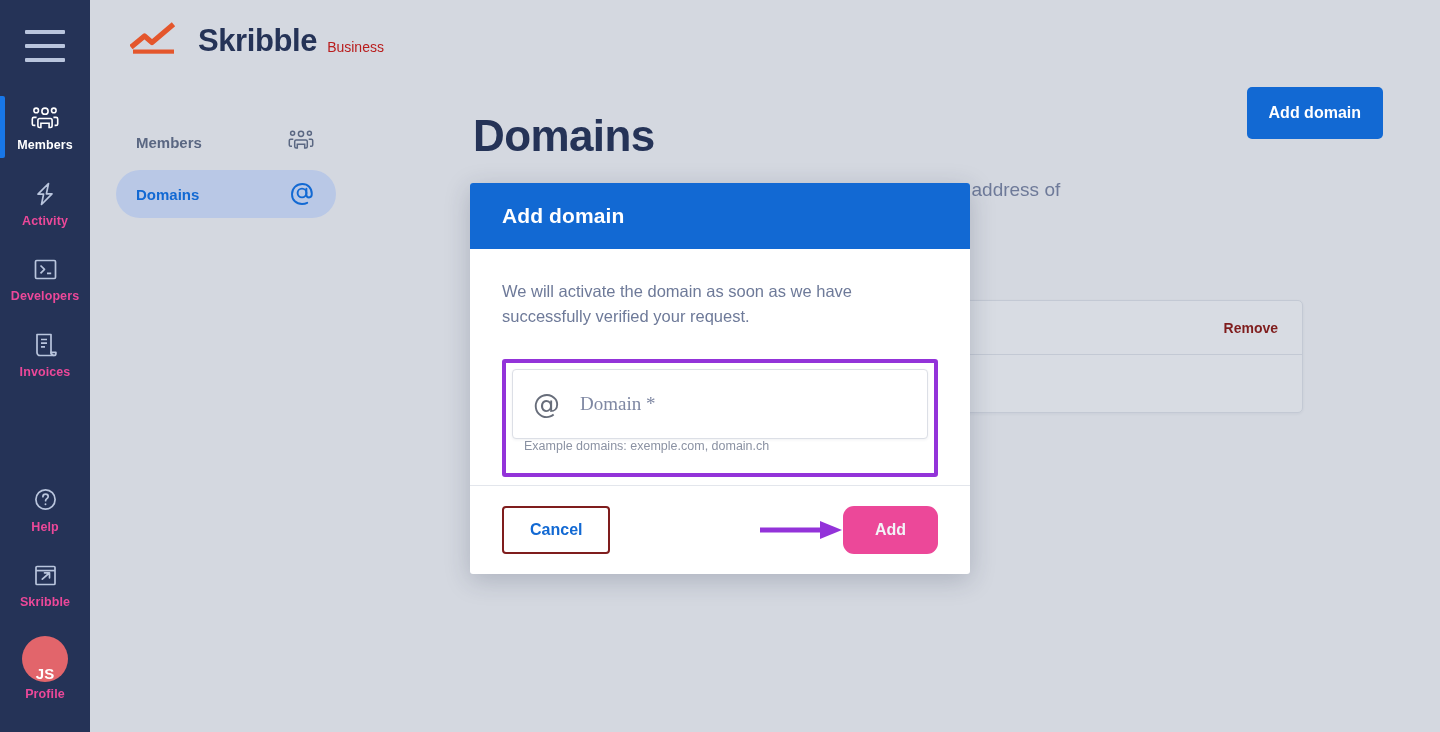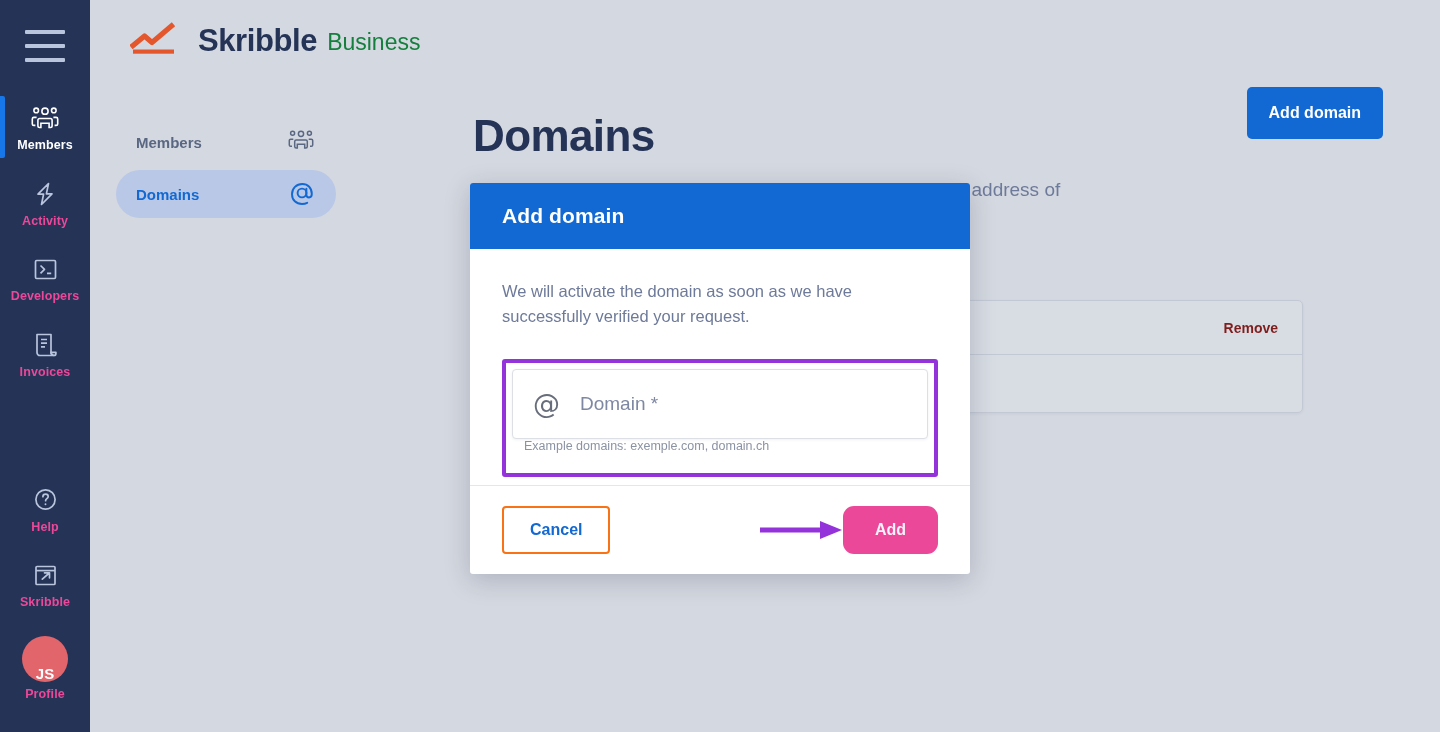--- a/index.html
+++ b/index.html
@@ -48,21 +48,21 @@
     display: flex; align-items: flex-end; justify-content: center;
   }
   svg.s { display:block; }
 
   
   .main { position: absolute; left: 90px; top: 0; width: 1350px; height: 732px; }
 
   .brand { position: absolute; left: 40px; top: 22px; display: flex; align-items: flex-end; gap: 10px; }
   .brand-logo { width: 58px; height: 34px; position: relative; }
   .brand-name { font-size: 31px; font-weight: bold; color: #253357; letter-spacing: -.4px; line-height: 1; }
-  .brand-sub { font-size: 23px; color: #15803d; line-height: 1; padding-bottom: 2px; }
+  .brand-sub { font-size: 14px; color: #b91c1c; line-height: 1; padding-bottom: 2px; }
 
   
   .secnav { position: absolute; left: 26px; top: 118px; width: 220px; }
   .secnav-item {
     height: 48px; border-radius: 24px; padding: 0 20px;
     display: flex; align-items: center; justify-content: space-between;
     cursor: pointer; margin-bottom: 4px;
   }
   .secnav-item .t { font-size: 15px; font-weight: bold; color: #5a6782; }
   .secnav-item.active { background: #b9c8e6; }
@@ -110,27 +110,27 @@
   }
   .field {
     position: relative; height: 70px; background: #fff;
     border: 1px solid #dcdfe6; border-radius: 4px;
     box-shadow: 0 1px 3px rgba(40,50,80,.07);
     display: flex; align-items: center; padding: 0 20px; gap: 20px;
   }
   .field .at { font-size: 27px; color: #676d7a; line-height: 1; font-family: "DejaVu Sans", sans-serif; }
   .field input {
     flex: 1; border: none; outline: none; background: transparent;
-    font-family: Liberation Sans, sans-serif; font-size: 19px; color: #3d4866;
+    font-family: Liberation Serif, serif; font-size: 19px; color: #3d4866;
   }
   .field input::placeholder { color: #7f88a3; }
   .hint { margin-top: 0; padding-left: 12px; font-size: 12.5px; color: #8b92a3; }
   .modal-foot { height: 88px; display: flex; align-items: center; padding: 0 32px; position: relative; }
   .btn-cancel {
-    background: #fff; color: #1269d3; border: 2px solid #f97316;
+    background: #fff; color: #1269d3; border: 2px solid #7f1d1d;
     font-family: inherit; font-size: 16px; font-weight: bold;
     padding: 13px 26px; border-radius: 4px; cursor: pointer;
   }
   .btn-add {
     margin-left: auto; background: #ec4899; color: #f2f4f8; border: none;
     font-family: inherit; font-size: 16px; font-weight: bold;
     padding: 15px 32px; border-radius: 11px; cursor: not-allowed;
   }
   .arrow { position: absolute; left: 288px; top: 50%; transform: translateY(-50%); width: 92px; height: 22px; }
 </style>

